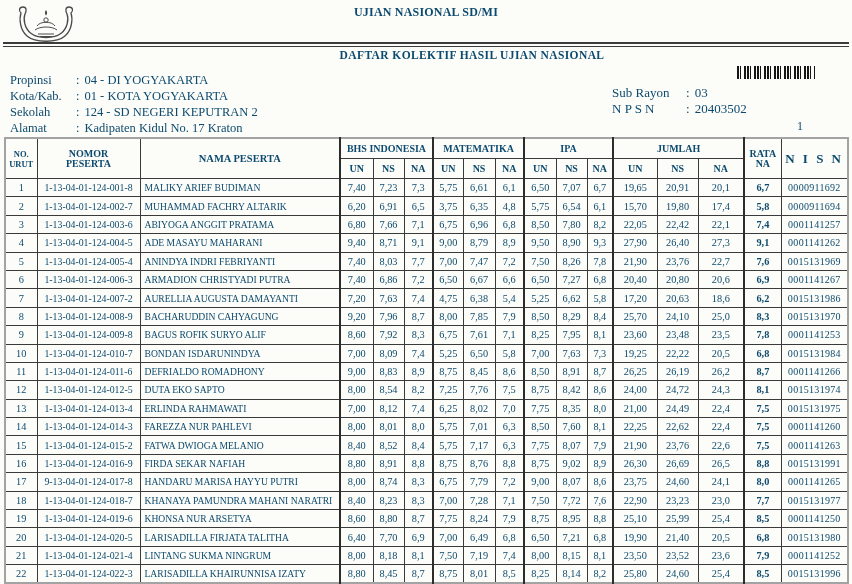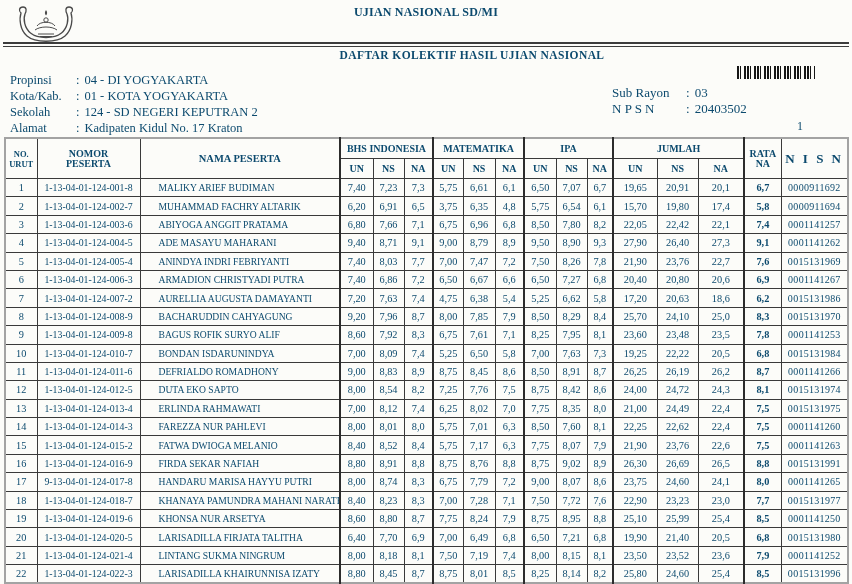--- a/index.html
+++ b/index.html
@@ -29,21 +29,21 @@
   table{position:absolute;left:4px;top:137px;width:845px;border-collapse:collapse;
     table-layout:fixed;border:2px solid #a3a3a3;}
   th,td{border:1px solid #3a3a3a;padding:0 2px;overflow:hidden;white-space:nowrap;}
   thead th{font-weight:bold;text-align:center;font-size:10px;height:19px;line-height:10px;}
   thead .small{font-size:8.5px;}
   thead .wide{font-size:10.5px;}
   thead .nisn{font-size:13px;letter-spacing:2.5px;text-align:center;}
   tbody tr{height:18.4px;}
   tbody td{text-align:center;font-size:10.3px;}
   td.c1{font-size:9.8px;}
-  td.c2{text-align:left;padding-left:18px;font-size:9.6px;}
+  td.c2{text-align:left;padding-left:4px;font-size:9.6px;}
   td.c15{font-weight:bold;}
   td.c16{font-size:10px;letter-spacing:.3px;border-radius:6px;}
   .gl{border-left:2px solid #2c2c2c;}
 </style>
 </head>
 <body>
 
 <div class="page">
 
   <div class="logo">

